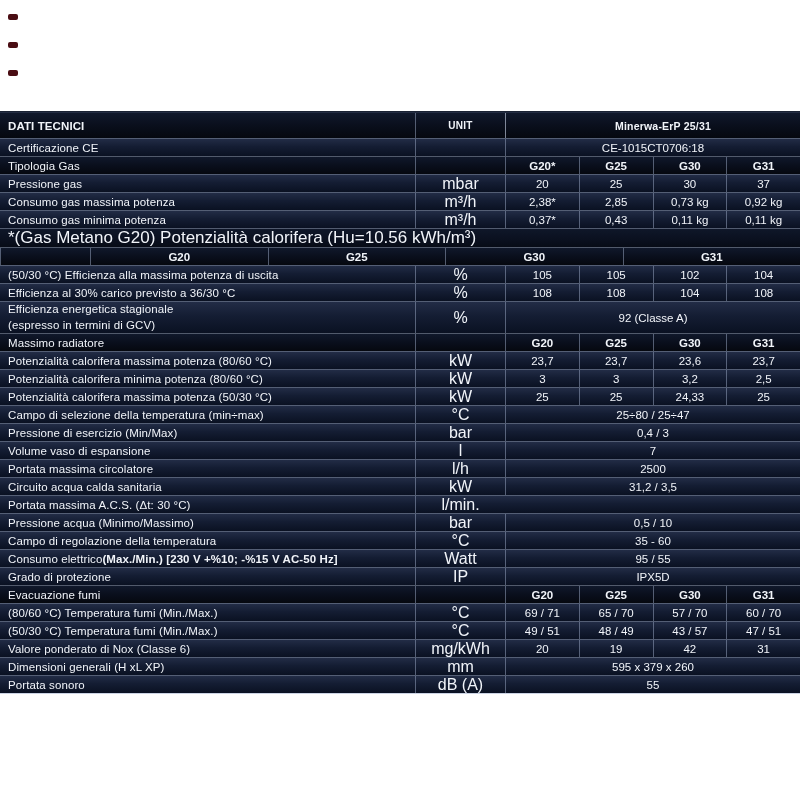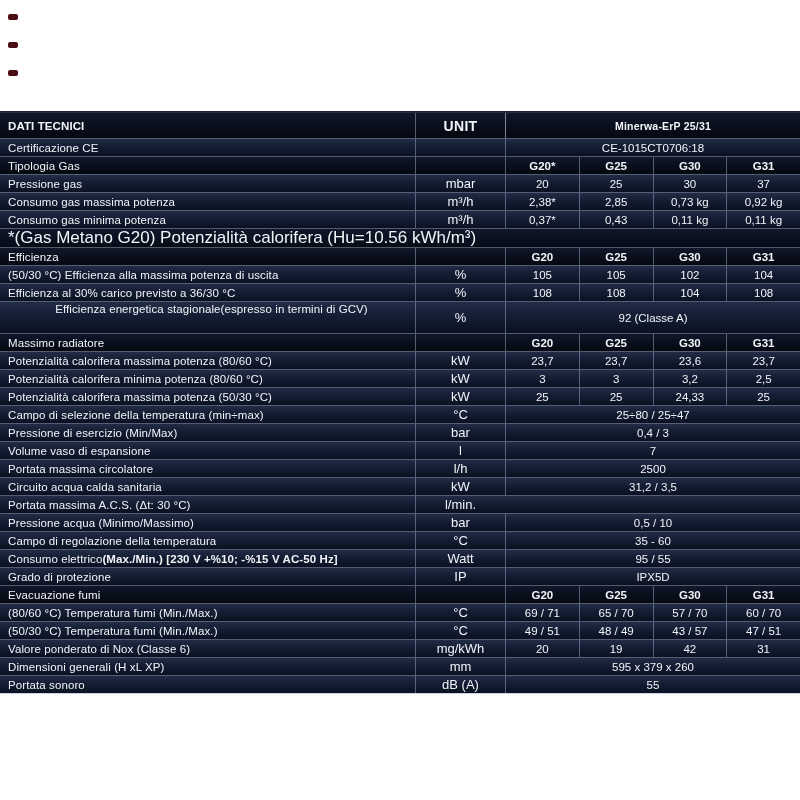--- a/index.html
+++ b/index.html
@@ -26,29 +26,29 @@
     background:linear-gradient(180deg,#222c46 0%,#141d33 45%,#0a1122 100%);
     height:18px;
   }
   .row.header{height:26px;border-top:1px solid #232c42;}
   .row.tall{height:32px;}
   .row.note{height:19px;background:linear-gradient(180deg,#0f1729 0%,#0a101f 60%,#070b16 100%);}
   .row.sub,.row.header{background:linear-gradient(180deg,#10182b 0%,#090e1b 55%,#05080f 100%);}
 
   .cell{display:flex;align-items:center;box-sizing:border-box;white-space:nowrap;}
   .cell.label{width:415px;padding-left:8px;font-size:11.5px;letter-spacing:.1px;}
-  .cell.unit{width:90px;justify-content:center;border-left:1px solid rgba(158,172,200,.5);font-size:13px;}
+  .cell.unit{width:90px;justify-content:center;border-left:1px solid rgba(158,172,200,.5);font-size:16px;}
   .cell.val{flex:1 1 0;justify-content:center;border-left:1px solid rgba(158,172,200,.5);font-size:11.5px;}
   .cell.note-cell{width:100%;padding-left:8px;font-size:17px;}
 
   .title{font-size:17px;font-weight:800;letter-spacing:.4px;}
-  .row.header .cell.unit{font-weight:700;font-size:14px;letter-spacing:.3px;}
+  .row.header .cell.unit{font-weight:700;font-size:10px;letter-spacing:.3px;}
   .row.header .cell.val{font-weight:700;font-size:10.5px;letter-spacing:.2px;border-left:1px solid rgba(190,200,220,.65);padding-left:20px;}
   .row.sub .cell.val{font-weight:700;}
-  .row.tall .cell.label{flex-direction:row;align-items:flex-start;justify-content:center;line-height:1.35;text-align:right;}
+  .row.tall .cell.label{flex-direction:column;align-items:flex-start;justify-content:center;line-height:1.35;text-align:right;}
   .lbl-bold{font-weight:700;}
 </style>
 </head>
 <body>
 
 <div class="page">
   <div class="dot d1" style="background: rgb(74, 13, 19);"></div>
   <div class="dot d2" style="background: rgb(74, 13, 19);"></div>
   <div class="dot d3" style="background: rgb(74, 13, 19);"></div>
 
@@ -149,23 +149,20 @@
           <div class="cell val">
             <span>0,11 kg</span>
           </div>
         </div>
         <div class="row note">
           <div class="cell note-cell">
             <span>*(Gas Metano G20) Potenzialità calorifera (Hu=10.56 kWh/m³)</span>
           </div>
         </div>
         <div class="row sub">
-          <div class="cell label">
-            <span>Efficienza</span>
-          </div>
           <div class="cell unit">
             <span></span>
           </div>
           <div class="cell val">
             <span>G20</span>
           </div>
           <div class="cell val">
             <span>G25</span>
           </div>
           <div class="cell val">

